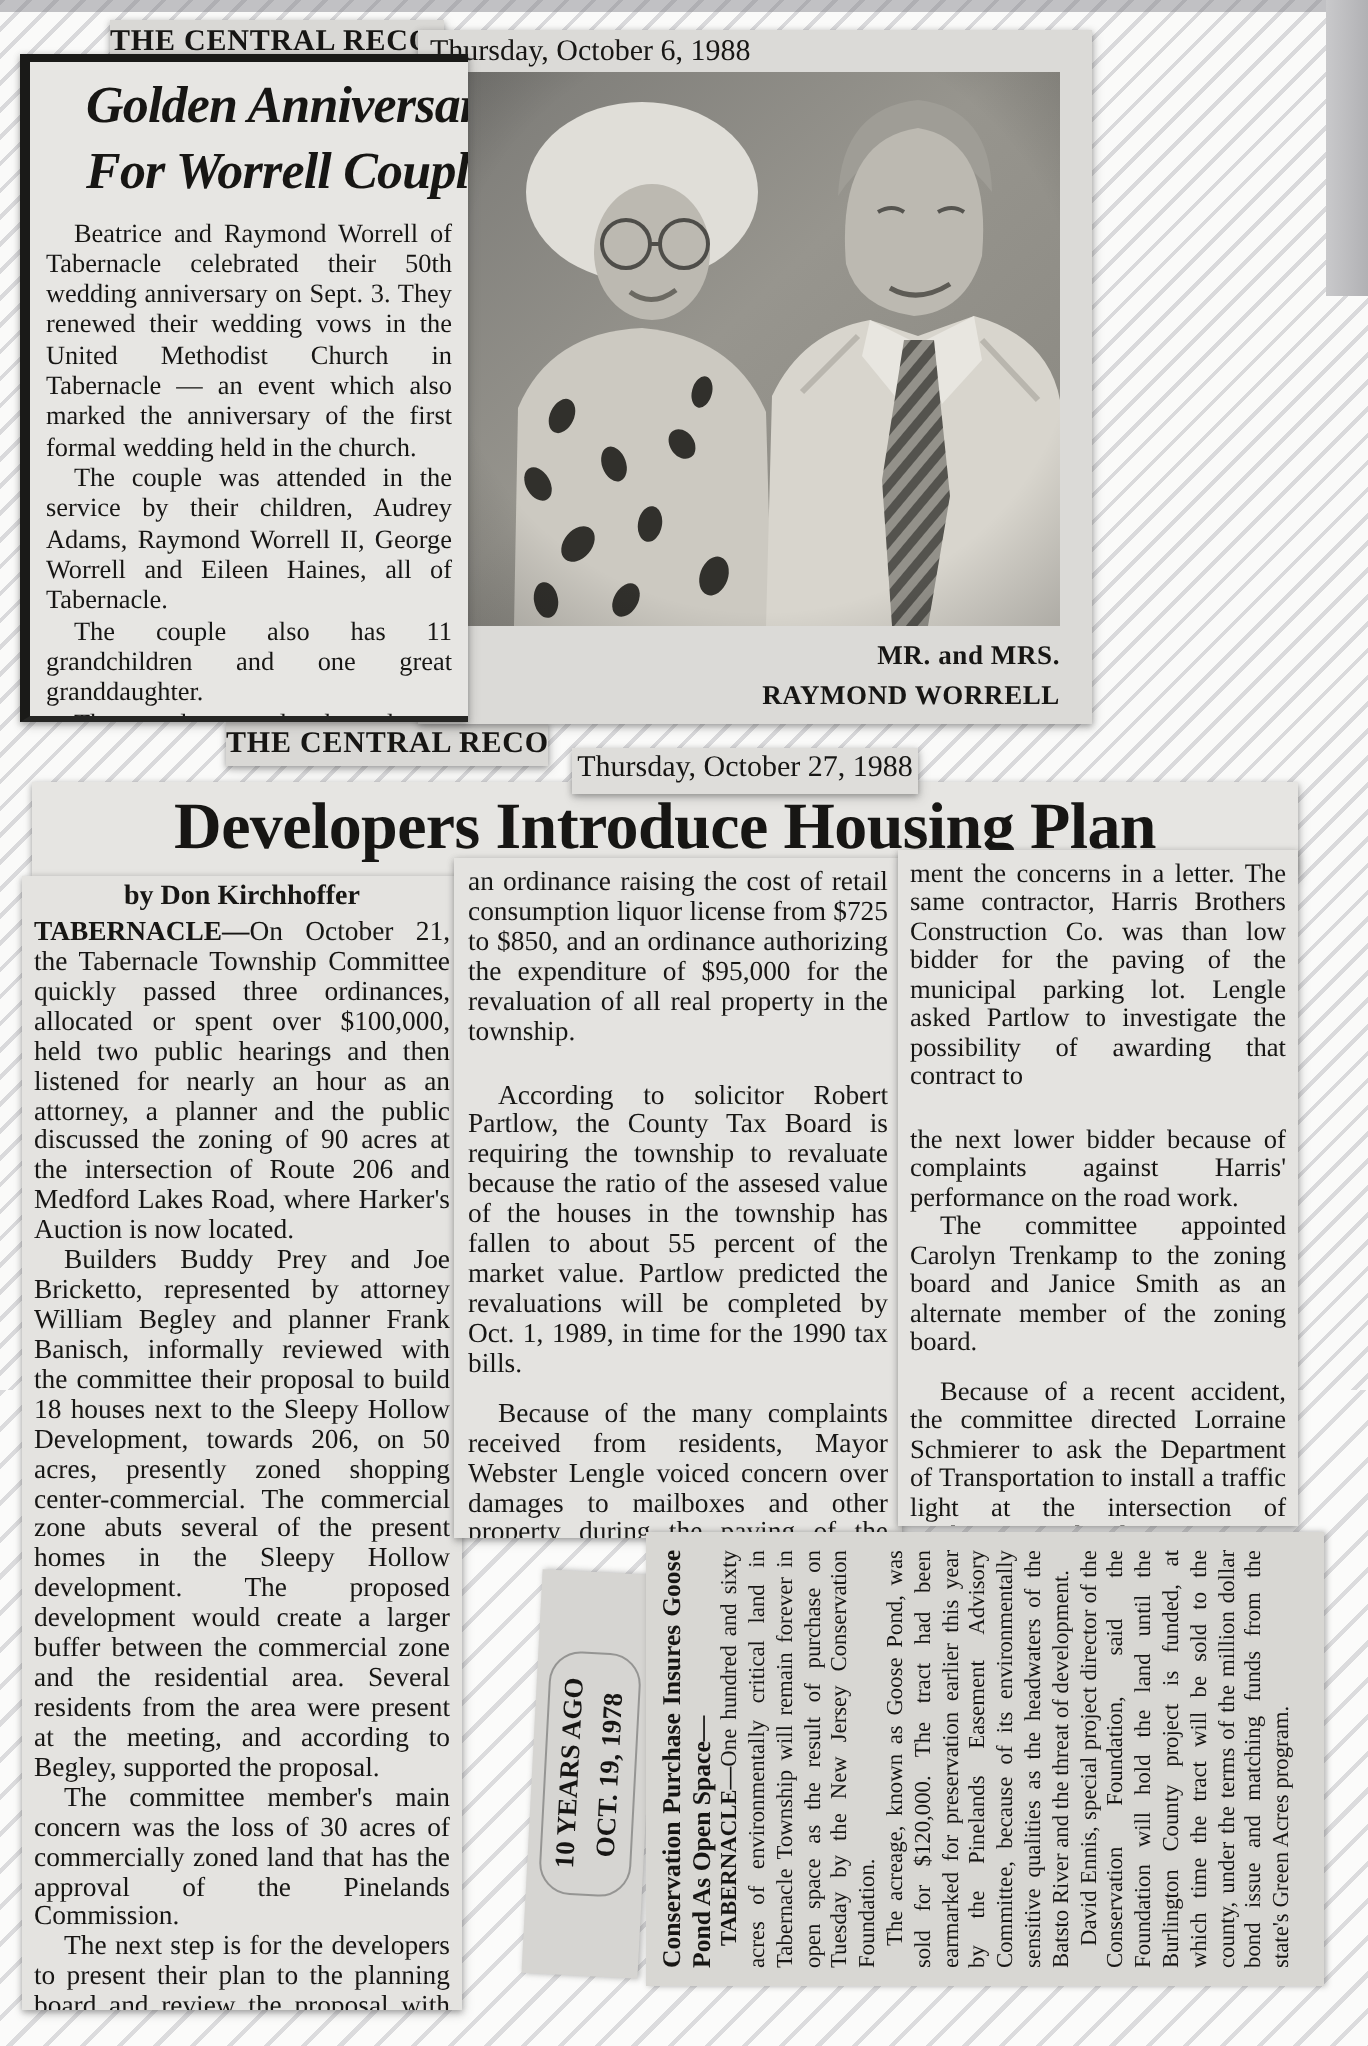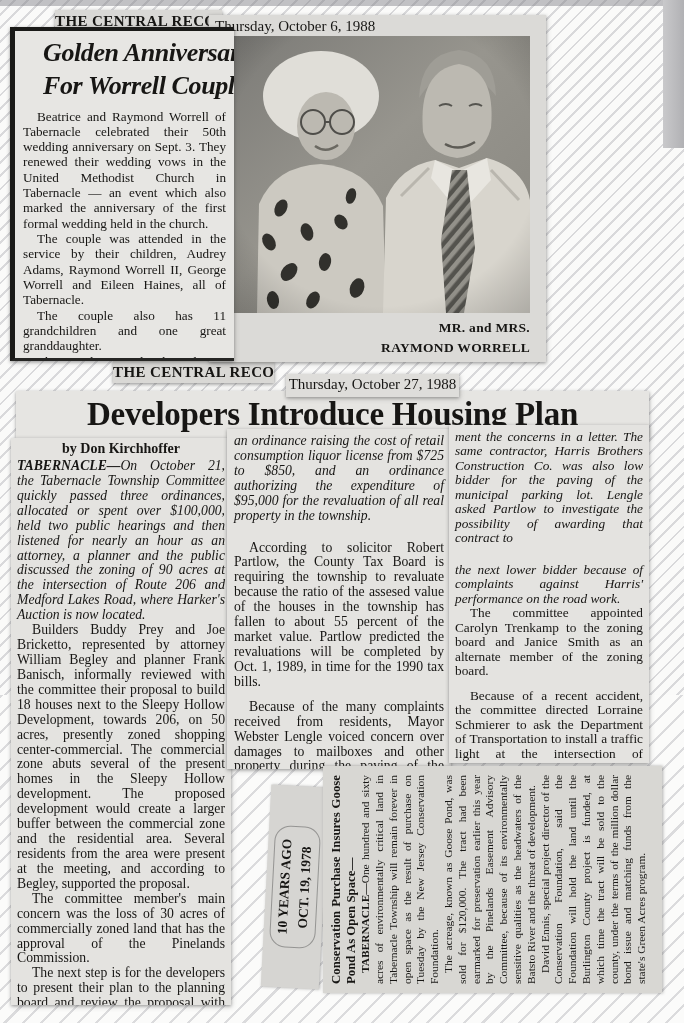--- a/index.html
+++ b/index.html
@@ -57,21 +57,21 @@
   
   .headline2 { left:16px; top:391px; width:633px; height:47px; background:#e6e5e2; z-index:2;
     font-size:33px; font-weight:700; text-align:center; line-height:47px;
     letter-spacing:-0.3px; white-space:nowrap; overflow:hidden; }
   .art-col { background:#e4e3e0; z-index:2; overflow:hidden; }
   .col1 { left:11px; top:438px; width:220px; height:567px; padding:3px 6px; }
   .col2 { left:227px; top:429px; width:224px; height:340px; padding:5px 7px; }
   .col3 { left:449px; top:425px; width:200px; height:338px; padding:5px 6px; }
   .art-col p { font-size:13.7px; line-height:1.09; text-align:justify; text-indent:15px; }
   .col3 p { font-size:13.3px; }
-  p.np { text-indent:0;font-style:italic; }
+  p.np { text-indent:0; }
   .gap-sm { margin-top:10px; }
   .gap-md { margin-top:17px; }
   .byline { font-weight:700; font-size:14px; text-align:center; margin-bottom:2px; }
   .lead-bold { font-weight:700; }
 
   
   .rot-strip-wrap { left:266px; top:786px; width:58px; height:202px; z-index:2; }
   .rot-strip { position:absolute; left:-72px; top:72px; width:202px; height:58px;
     background:#d6d5d2; transform:rotate(-87deg);
     box-shadow:0 1px 3px rgba(60,60,60,0.4);
@@ -191,21 +191,21 @@
 
   </div>
 
   <div class="paper art-col col2">
     <p class="np">an ordinance raising the cost of retail consumption liquor license from $725 to $850, and an ordinance authorizing the expenditure of $95,000 for the revaluation of all real property in the township.</p>
     <p class="gap-md">According to solicitor Robert Partlow, the County Tax Board is requiring the township to revaluate because the ratio of the assesed value of the houses in the township has fallen to about 55 percent of the market value. Partlow predicted the revaluations will be completed by Oct. 1, 1989, in time for the 1990 tax bills.</p>
     <p class="gap-sm">Because of the many complaints received from residents, Mayor Webster Lengle voiced concern over damages to mailboxes and other property during the paving of the roads in the township and directed Partlow to docu-</p>
   </div>
 
   <div class="paper art-col col3">
-    <p class="np">ment the concerns in a letter. The same contractor, Harris Brothers Construction Co. was also low bidder for the paving of the municipal parking lot. Lengle asked Partlow to investigate the possibility of awarding that contract to</p>
+    <p class="np">ment the concerns in a letter. The same contractor, Harris Brothers Construction Co. was than low bidder for the paving of the municipal parking lot. Lengle asked Partlow to investigate the possibility of awarding that contract to</p>
     <p class="np gap-md">the next lower bidder because of complaints against Harris' performance on the road work.</p>
     <p>The committee appointed Carolyn Trenkamp to the zoning board and Janice Smith as an alternate member of the zoning board.</p>
     <p class="gap-sm">Because of a recent accident, the committee directed Lorraine Schmierer to ask the Department of Transportation to install a traffic light at the intersection of Tuckerton Road and Route 206.</p>
 
   </div>
 
   <div class="paper rot-strip-wrap" style="box-shadow:none; background:transparent;">
     <div class="rot-strip">
       <div class="label-box">
         <div>10 YEARS AGO</div>

